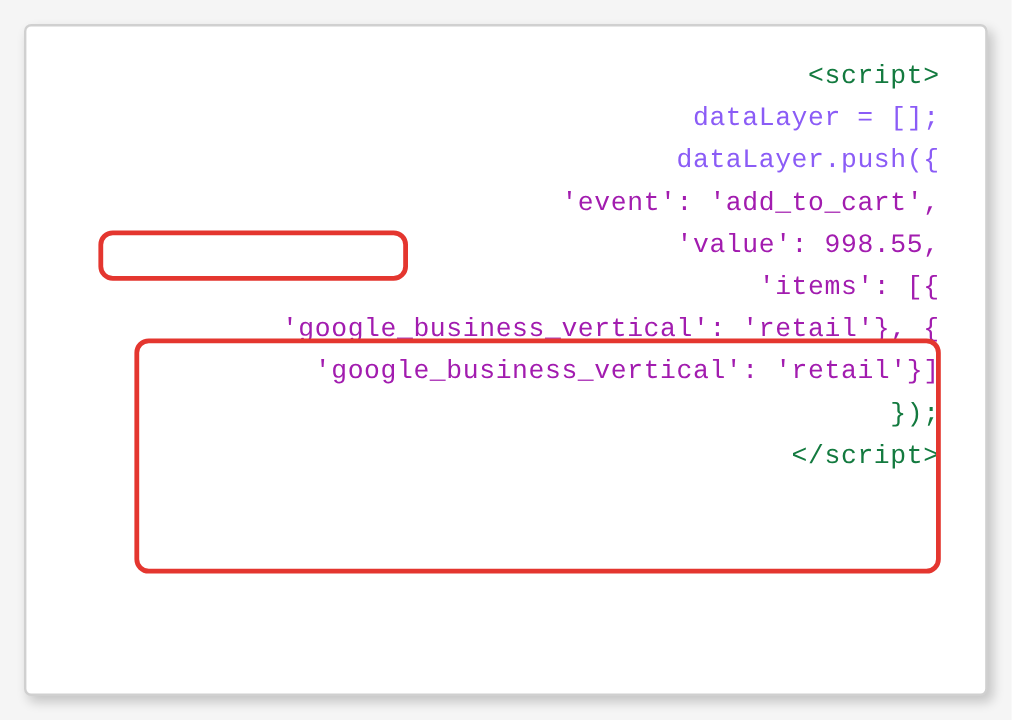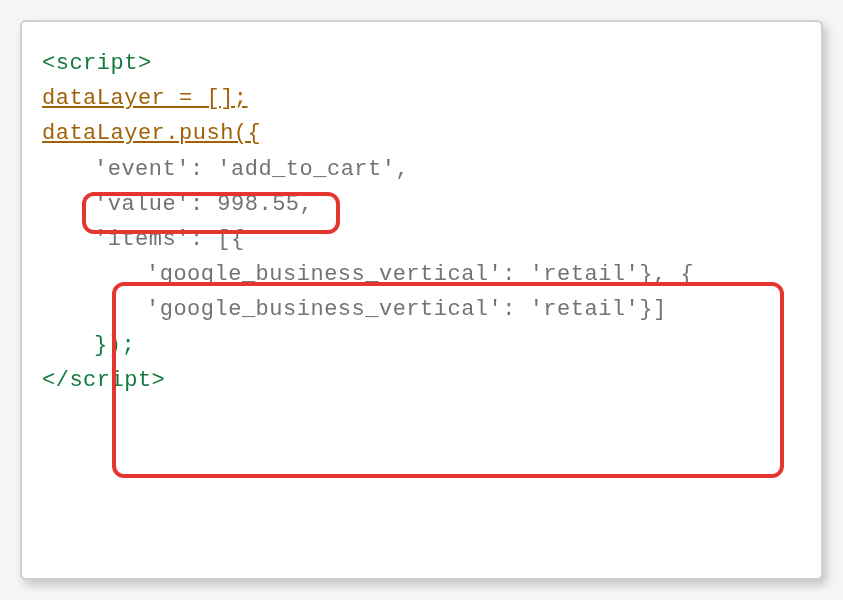--- a/index.html
+++ b/index.html
@@ -8,33 +8,34 @@
       padding: 20px;
       font-family: 'Courier New', Consolas, monospace;
     }
     .code-container {
       width: 803px;
       height: 560px;
       background: #ffffff;
       border: 2px solid #d0d0d0;
       border-radius: 6px;
       box-shadow: 4px 5px 10px rgba(0,0,0,0.2);
-      padding: 24px 20px;
+      padding: 24px 38px;
       position: relative;
+      text-align: right;
     }
     .code-line {
       font-size: 22px;
       line-height: 1.6;
       letter-spacing: 0.5px;
       white-space: pre;
     }
     .tag { color: #137a3f; }
-    .ident { color: #a16207; text-decoration: underline; }
+    .ident { color: #8b5cf6; }
     .punct { color: #137a3f; }
-    .string { color: #737373; }
+    .string { color: #a21caf; }
     .indent1 { padding-left: 0; }
     .indent2 { padding-left: 52px; }
     .indent3 { padding-left: 104px; }
     .highlight-box {
       position: absolute;
       border: 4px solid #e4362f;
       border-radius: 12px;
       pointer-events: none;
     }
     .hl-value {

